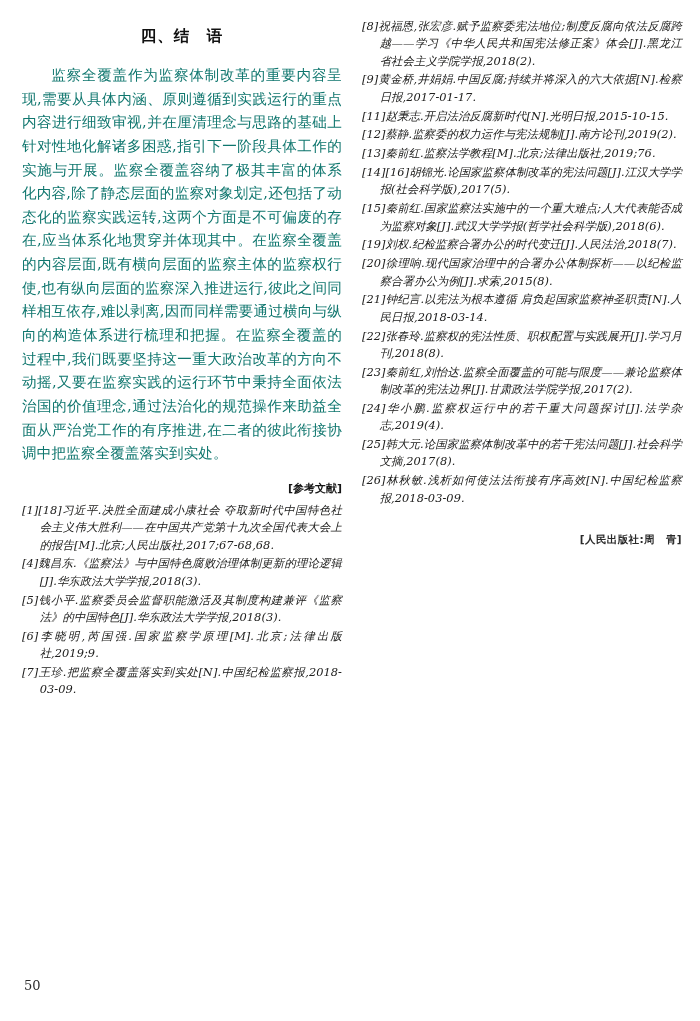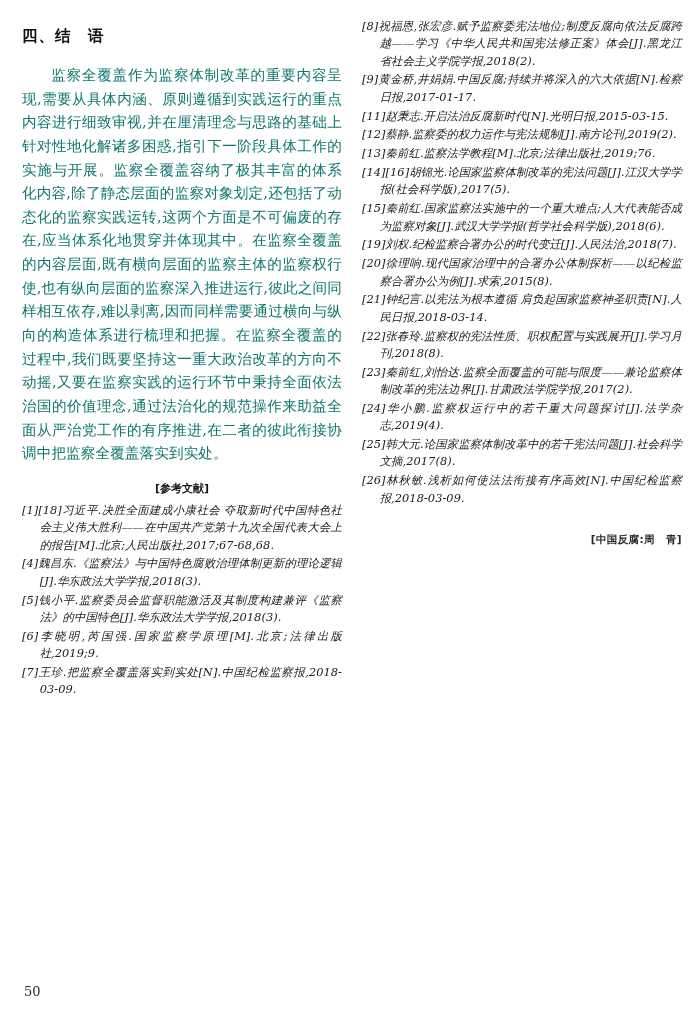--- a/index.html
+++ b/index.html
@@ -32,21 +32,21 @@
     display: flex;
     gap: 20px;
     align-items: flex-start;
   }
   .col {
     width: 320px;
   }
 
   
   .section-title {
-    text-align: left;
+    text-align: center;
     font-family: "DejaVu Sans", "Liberation Sans", sans-serif;
     font-weight: bold;
     font-size: 15.5px;
     letter-spacing: 1px;
     margin: 8px 0 16px 0;
     color: #111;
   }
 
   
   .body-para {
@@ -55,21 +55,21 @@
     text-align: justify;
     text-justify: inter-ideograph;
     text-indent: 2em;
     margin: 0 0 14px 0;
     letter-spacing: 0.1px;
     color: #0f766e;
   }
 
   
   .refs-heading {
-    text-align: center;
+    text-align: right;
     font-family: "DejaVu Sans", "Liberation Sans", sans-serif;
     font-weight: bold;
     font-size: 11px;
     margin: 16px 0 6px 0;
     color: #151515;
   }
   .ref-list {
     list-style: none;
     margin: 0;
     padding: 0;
@@ -100,21 +100,21 @@
     font-size: 10.5px;
     font-weight: bold;
     color: #2a2a2a;
     letter-spacing: 0.4px;
   }
 
   
   .folio {
     position: absolute;
     left: 24px;
-    bottom: 22px;
+    bottom: 28px;
     font-size: 13px;
     font-family: "DejaVu Serif", "Liberation Serif", serif;
     color: #2b2b2b;
   }
 </style>
 </head>
 <body>
 
 <div class="page">
 
@@ -136,36 +136,36 @@
         <li class="ref-item">[7]王珍.把监察全覆盖落实到实处[N].中国纪检监察报,2018-03-09.</li>
       </ul>
 
     </div>
 
     <div class="col col-right">
 
       <ul class="ref-list">
         <li class="ref-item">[8]祝福恩,张宏彦.赋予监察委宪法地位;制度反腐向依法反腐跨越——学习《中华人民共和国宪法修正案》体会[J].黑龙江省社会主义学院学报,2018(2).</li>
         <li class="ref-item">[9]黄金桥,井娟娟.中国反腐;持续并将深入的六大依据[N].检察日报,2017-01-17.</li>
-        <li class="ref-item">[11]赵秉志.开启法治反腐新时代[N].光明日报,2015-03-15.</li>
+        <li class="ref-item">[11]赵秉志.开启法治反腐新时代[N].光明日报,2015-10-15.</li>
         <li class="ref-item">[12]蔡静.监察委的权力运作与宪法规制[J].南方论刊,2019(2).</li>
         <li class="ref-item">[13]秦前红.监察法学教程[M].北京;法律出版社,2019;76.</li>
         <li class="ref-item">[14][16]胡锦光.论国家监察体制改革的宪法问题[J].江汉大学学报(社会科学版),2017(5).</li>
         <li class="ref-item">[15]秦前红.国家监察法实施中的一个重大难点;人大代表能否成为监察对象[J].武汉大学学报(哲学社会科学版),2018(6).</li>
         <li class="ref-item">[19]刘权.纪检监察合署办公的时代变迁[J].人民法治,2018(7).</li>
         <li class="ref-item">[20]徐理响.现代国家治理中的合署办公体制探析——以纪检监察合署办公为例[J].求索,2015(8).</li>
         <li class="ref-item">[21]钟纪言.以宪法为根本遵循 肩负起国家监察神圣职责[N].人民日报,2018-03-14.</li>
         <li class="ref-item">[22]张春玲.监察权的宪法性质、职权配置与实践展开[J].学习月刊,2018(8).</li>
         <li class="ref-item">[23]秦前红,刘怡达.监察全面覆盖的可能与限度——兼论监察体制改革的宪法边界[J].甘肃政法学院学报,2017(2).</li>
         <li class="ref-item">[24]华小鹏.监察权运行中的若干重大问题探讨[J].法学杂志,2019(4).</li>
         <li class="ref-item">[25]韩大元.论国家监察体制改革中的若干宪法问题[J].社会科学文摘,2017(8).</li>
         <li class="ref-item">[26]林秋敏.浅析如何使法法衔接有序高效[N].中国纪检监察报,2018-03-09.</li>
       </ul>
 
-      <div class="editor-note">[中国反腐:周　青]</div>
+      <div class="editor-note">[人民出版社:周　青]</div>
 
     </div>
 
   </div>
 
   <div class="folio">50</div>
 
 </div>
 
 </body></html>

